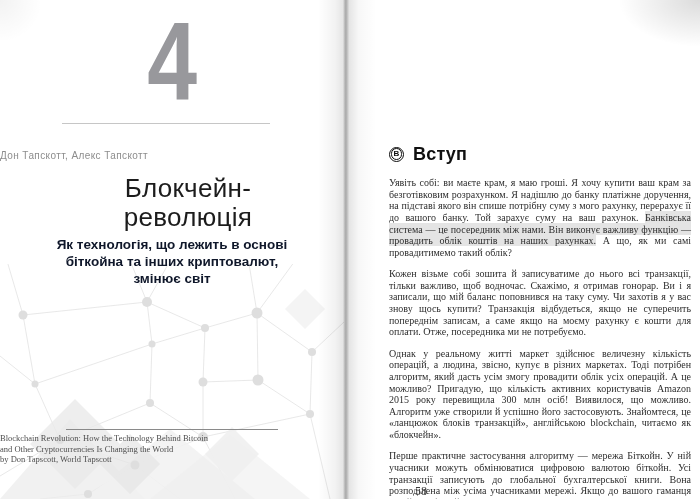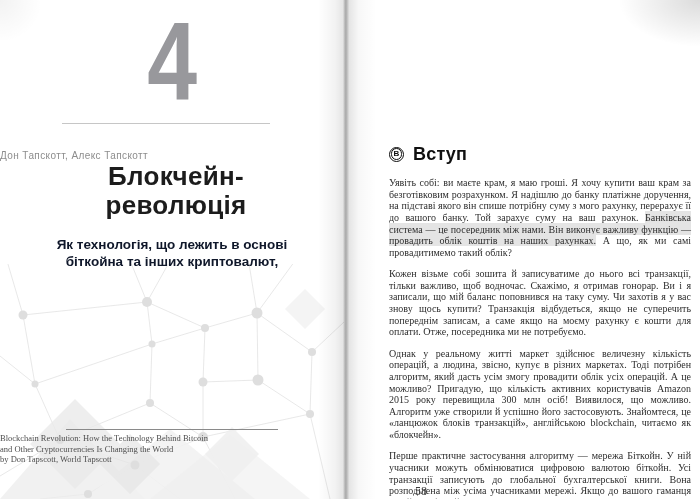--- a/index.html
+++ b/index.html
@@ -21,22 +21,22 @@
     position:absolute;top:6px;left:0;width:100%;text-align:center;
     font-size:112px;line-height:112px;font-weight:700;color:var(--c-chapter);
   }
   .chapter-num span{display:inline-block;transform:scaleX(.8);}
   .chapter-rule{position:absolute;top:123px;left:62px;width:208px;border-top:1px solid #c6c6c6;}
   .authors{
     position:absolute;top:150px;left:0;width:100%;
     font-size:10px;letter-spacing:.4px;color:var(--c-muted);
   }
   .book-title{
-    position:absolute;top:158px;left:0;width:100%;margin:4px;text-align:center;
-    font-size:26px;line-height:29px;font-weight:700;color:var(--c-ink);letter-spacing:.3px;
+    position:absolute;top:158px;left:0;width:100%;margin:16px;text-align:center;
+    font-size:26px;line-height:29px;font-weight:400;color:var(--c-ink);letter-spacing:.3px;
   }
   .book-subtitle{
     position:absolute;top:236px;left:0;width:100%;text-align:center;
     font-size:13.5px;line-height:17px;font-weight:700;color:#0f172a;
   }
   .citation{
     position:absolute;top:429px;left:0;width:100%;text-align:left;
     font-family:"Liberation Serif",serif;font-size:8.5px;line-height:10.5px;color:#4e4e4e;
   }
   .citation-rule{width:212px;margin:0 auto 3px auto;border-top:1px solid #8a8a8a;}
@@ -155,20 +155,21 @@
 
     <div class="chapter-num"><span>4</span></div>
     <div class="chapter-rule"></div>
     <div class="authors">Дон Тапскотт, Алекс Тапскотт</div>
 
     <h1 class="book-title"><span>Блокчейн-</span><br><span>революція</span></h1>
 
     <div class="book-subtitle">
       <div>Як технологія, що лежить в основі</div>
       <div>біткойна та інших криптовалют,</div>
+      <div>змінює світ</div>
     </div>
 
     <div class="citation">
       <div class="citation-rule"></div>
       <div>Blockchain Revolution: How the Technology Behind Bitcoin</div>
       <div>and Other Cryptocurrencies Is Changing the World</div>
       <div>by Don Tapscott, World Tapscott</div>
     </div>
   </div>
 

